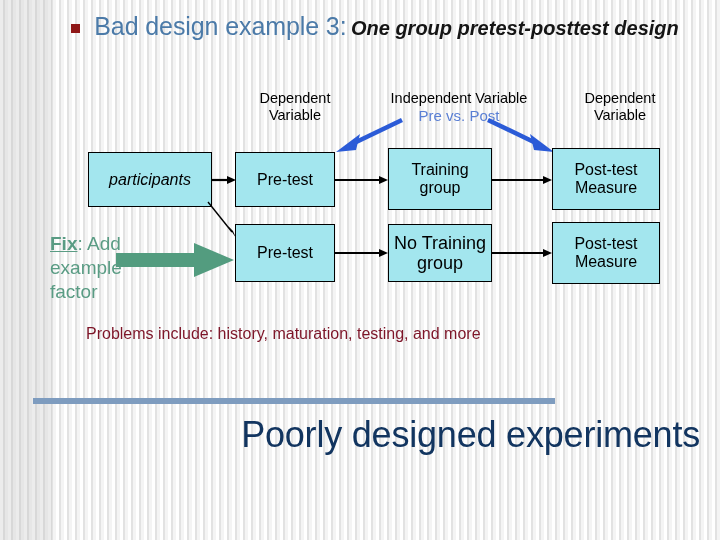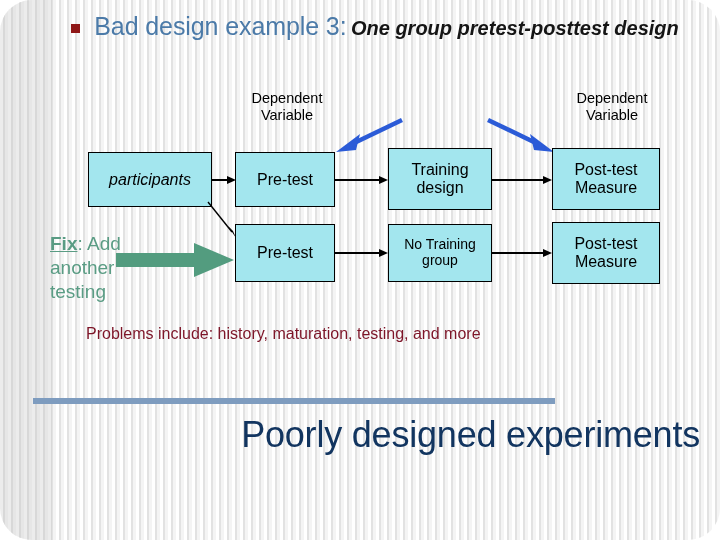--- a/index.html
+++ b/index.html
@@ -20,21 +20,20 @@
     height: 540px;
     background-image:
       repeating-linear-gradient(
         to right,
         #ffffff 0px, #ffffff 3px,
         #e2e2e2 3px, #e2e2e2 5px,
         #f4f4f4 5px, #f4f4f4 8px
       );
     background-color: #f2f2f2;
     overflow: hidden;
-    border-radius: 32px;
   }
   
   #slide::before {
     content: "";
     position: absolute;
     left: 0; top: 0;
     width: 52px; height: 540px;
     background-image:
       repeating-linear-gradient(
         to right,
@@ -77,20 +76,21 @@
     color: #151515;
   }
 
   
   .col-head {
     position: absolute;
     font-size: 14.5px;
     color: #000000;
     text-align: center;
     line-height: 1.16;
+    padding-left: 8px;
   }
   #head-dep1 { left: 228px; top: 90px; width: 118px; }
   #head-indep { left: 352px; top: 90px; width: 198px; }
   #head-dep2 { left: 552px; top: 90px; width: 120px; }
   .head-blue {
     color: #5a7fd4;
     font-size: 15px;
   }
 
   
@@ -115,21 +115,21 @@
     text-align: center;
     line-height: 1.12;
     box-sizing: border-box;
   }
   #box-participants { left: 88px;  top: 152px; width: 124px; height: 55px; font-size: 16px; font-style: italic; }
   #box-pretest-1    { left: 235px; top: 152px; width: 100px; height: 55px; font-size: 16px; }
   #box-training     { left: 388px; top: 148px; width: 104px; height: 62px; font-size: 16px; }
   #box-post-1       { left: 552px; top: 148px; width: 108px; height: 62px; font-size: 16px; }
 
   #box-pretest-2    { left: 235px; top: 224px; width: 100px; height: 58px; font-size: 16px; }
-  #box-notraining   { left: 388px; top: 224px; width: 104px; height: 58px; font-size: 14px; }
+  #box-notraining   { left: 388px; top: 224px; width: 104px; height: 58px; font-size: 18px; }
   #box-post-2       { left: 552px; top: 222px; width: 108px; height: 62px; font-size: 16px; }
 
   
   .connector {
     position: absolute;
     pointer-events: none;
   }
 
   
   #green-arrow {
@@ -193,35 +193,39 @@
 
   <div class="title-block">
     <div class="title-line">
       <span class="bullet-sq"></span><span class="title-main">Bad design example 3:</span>
       <span class="title-sub">One group pretest-posttest design</span>
     </div>
   </div>
 
   <div class="col-head" id="head-dep1">Dependent Variable</div>
 
+  <div class="col-head" id="head-indep">
+    <div>Independent Variable</div>
+    <div class="head-blue">Pre vs. Post</div>
+  </div>
 
   <div class="col-head" id="head-dep2">Dependent Variable</div>
 
   <svg id="prepost-arrow" viewBox="0 0 230 48">
 
     <line x1="72" y1="12" x2="22" y2="36" stroke="#2b5bd7" stroke-width="4.5"></line>
     <polygon points="6,44 30,26 26,42" fill="#2b5bd7"></polygon>
 
     <line x1="158" y1="12" x2="208" y2="36" stroke="#2b5bd7" stroke-width="4.5"></line>
     <polygon points="224,44 200,26 204,42" fill="#2b5bd7"></polygon>
   </svg>
 
   <div class="box" id="box-participants">participants</div>
   <div class="box" id="box-pretest-1">Pre-test</div>
-  <div class="box" id="box-training">Training design</div>
+  <div class="box" id="box-training">Training group</div>
   <div class="box" id="box-post-1">Post-test Measure</div>
 
   <svg class="connector" style="left:212px; top:168px; width:26px; height:24px;" viewBox="0 0 26 24">
     <line x1="0" y1="12" x2="18" y2="12" stroke="#000" stroke-width="2.2"></line>
     <polygon points="24,12 15,8 15,16" fill="#000"></polygon>
   </svg>
 
   <svg class="connector" style="left:335px; top:168px; width:55px; height:24px;" viewBox="0 0 55 24">
     <line x1="0" y1="12" x2="46" y2="12" stroke="#000" stroke-width="2.2"></line>
     <polygon points="53,12 44,8 44,16" fill="#000"></polygon>
@@ -249,21 +253,21 @@
   <svg class="connector" style="left:492px; top:241px; width:62px; height:24px;" viewBox="0 0 62 24">
     <line x1="0" y1="12" x2="52" y2="12" stroke="#000" stroke-width="2.2"></line>
     <polygon points="60,12 51,8 51,16" fill="#000"></polygon>
   </svg>
 
   <svg id="green-arrow" viewBox="0 0 120 36">
     <polygon points="0,11 78,11 78,1 118,18 78,35 78,25 0,25" fill="#539c7f"></polygon>
   </svg>
 
   <div id="fix-text">
-    <span class="uline">Fix</span><span>: Add another testing</span>
+    <span class="uline">Fix</span><span>: Add example factor</span>
   </div>
 
   <div id="problems-text">Problems include: history, maturation, testing, and more</div>
 
   <div id="divider"></div>
 
   <div id="footer-heading">Poorly designed experiments</div>
 
 </div>
 

